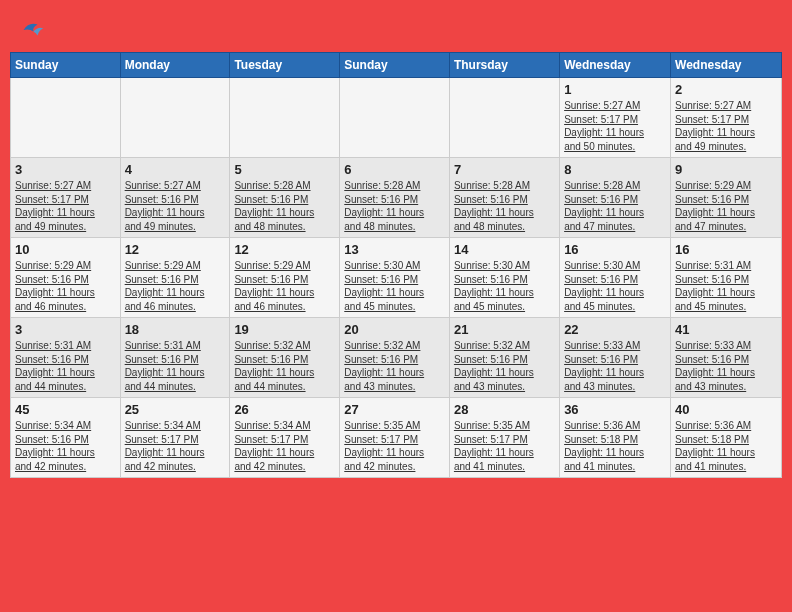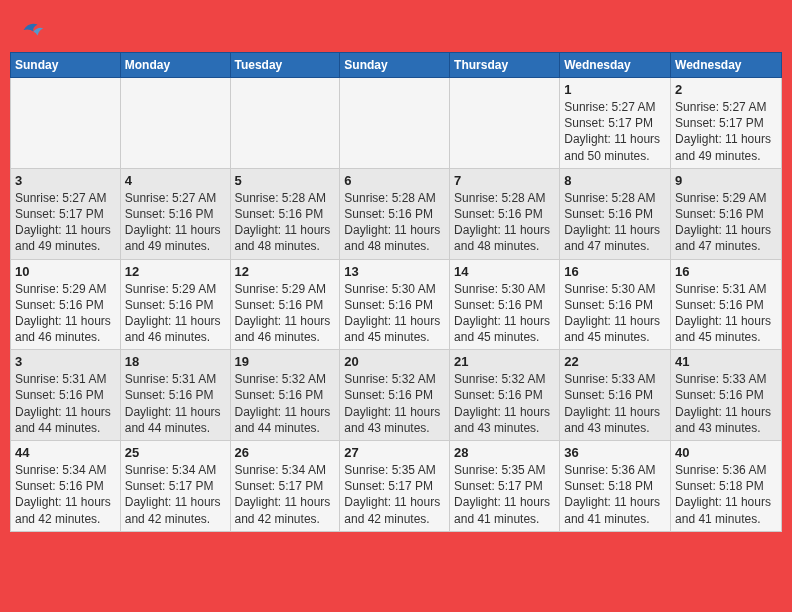--- a/index.html
+++ b/index.html
@@ -91,23 +91,24 @@
       background: #e8e8e8;
     }
     .day-num {
       font-size: 13px;
       font-weight: bold;
       color: #222;
       display: block;
       margin-bottom: 2px;
     }
     .day-info {
-      font-size: 12px;
+      font-size: 10px;
       color: #333;
       line-height: 1.35;
+      text-decoration: underline;
     }
     .empty-cell {
       background: #fff !important;
     }
     .calendar tbody tr:nth-child(odd) td.empty-cell {
       background: #f5f5f5 !important;
     }
   </style>
 </head>
 <body>
@@ -243,21 +244,21 @@
             <span class="day-num">22</span>
             <div class="day-info">Sunrise: 5:33 AM<br>Sunset: 5:16 PM<br>Daylight: 11 hours<br>and 43 minutes.</div>
           </td>
           <td>
             <span class="day-num">41</span>
             <div class="day-info">Sunrise: 5:33 AM<br>Sunset: 5:16 PM<br>Daylight: 11 hours<br>and 43 minutes.</div>
           </td>
         </tr>
         <tr>
           <td>
-            <span class="day-num">44</span>
+            <span class="day-num">45</span>
             <div class="day-info">Sunrise: 5:34 AM<br>Sunset: 5:16 PM<br>Daylight: 11 hours<br>and 42 minutes.</div>
           </td>
           <td>
             <span class="day-num">25</span>
             <div class="day-info">Sunrise: 5:34 AM<br>Sunset: 5:17 PM<br>Daylight: 11 hours<br>and 42 minutes.</div>
           </td>
           <td>
             <span class="day-num">26</span>
             <div class="day-info">Sunrise: 5:34 AM<br>Sunset: 5:17 PM<br>Daylight: 11 hours<br>and 42 minutes.</div>
           </td>

